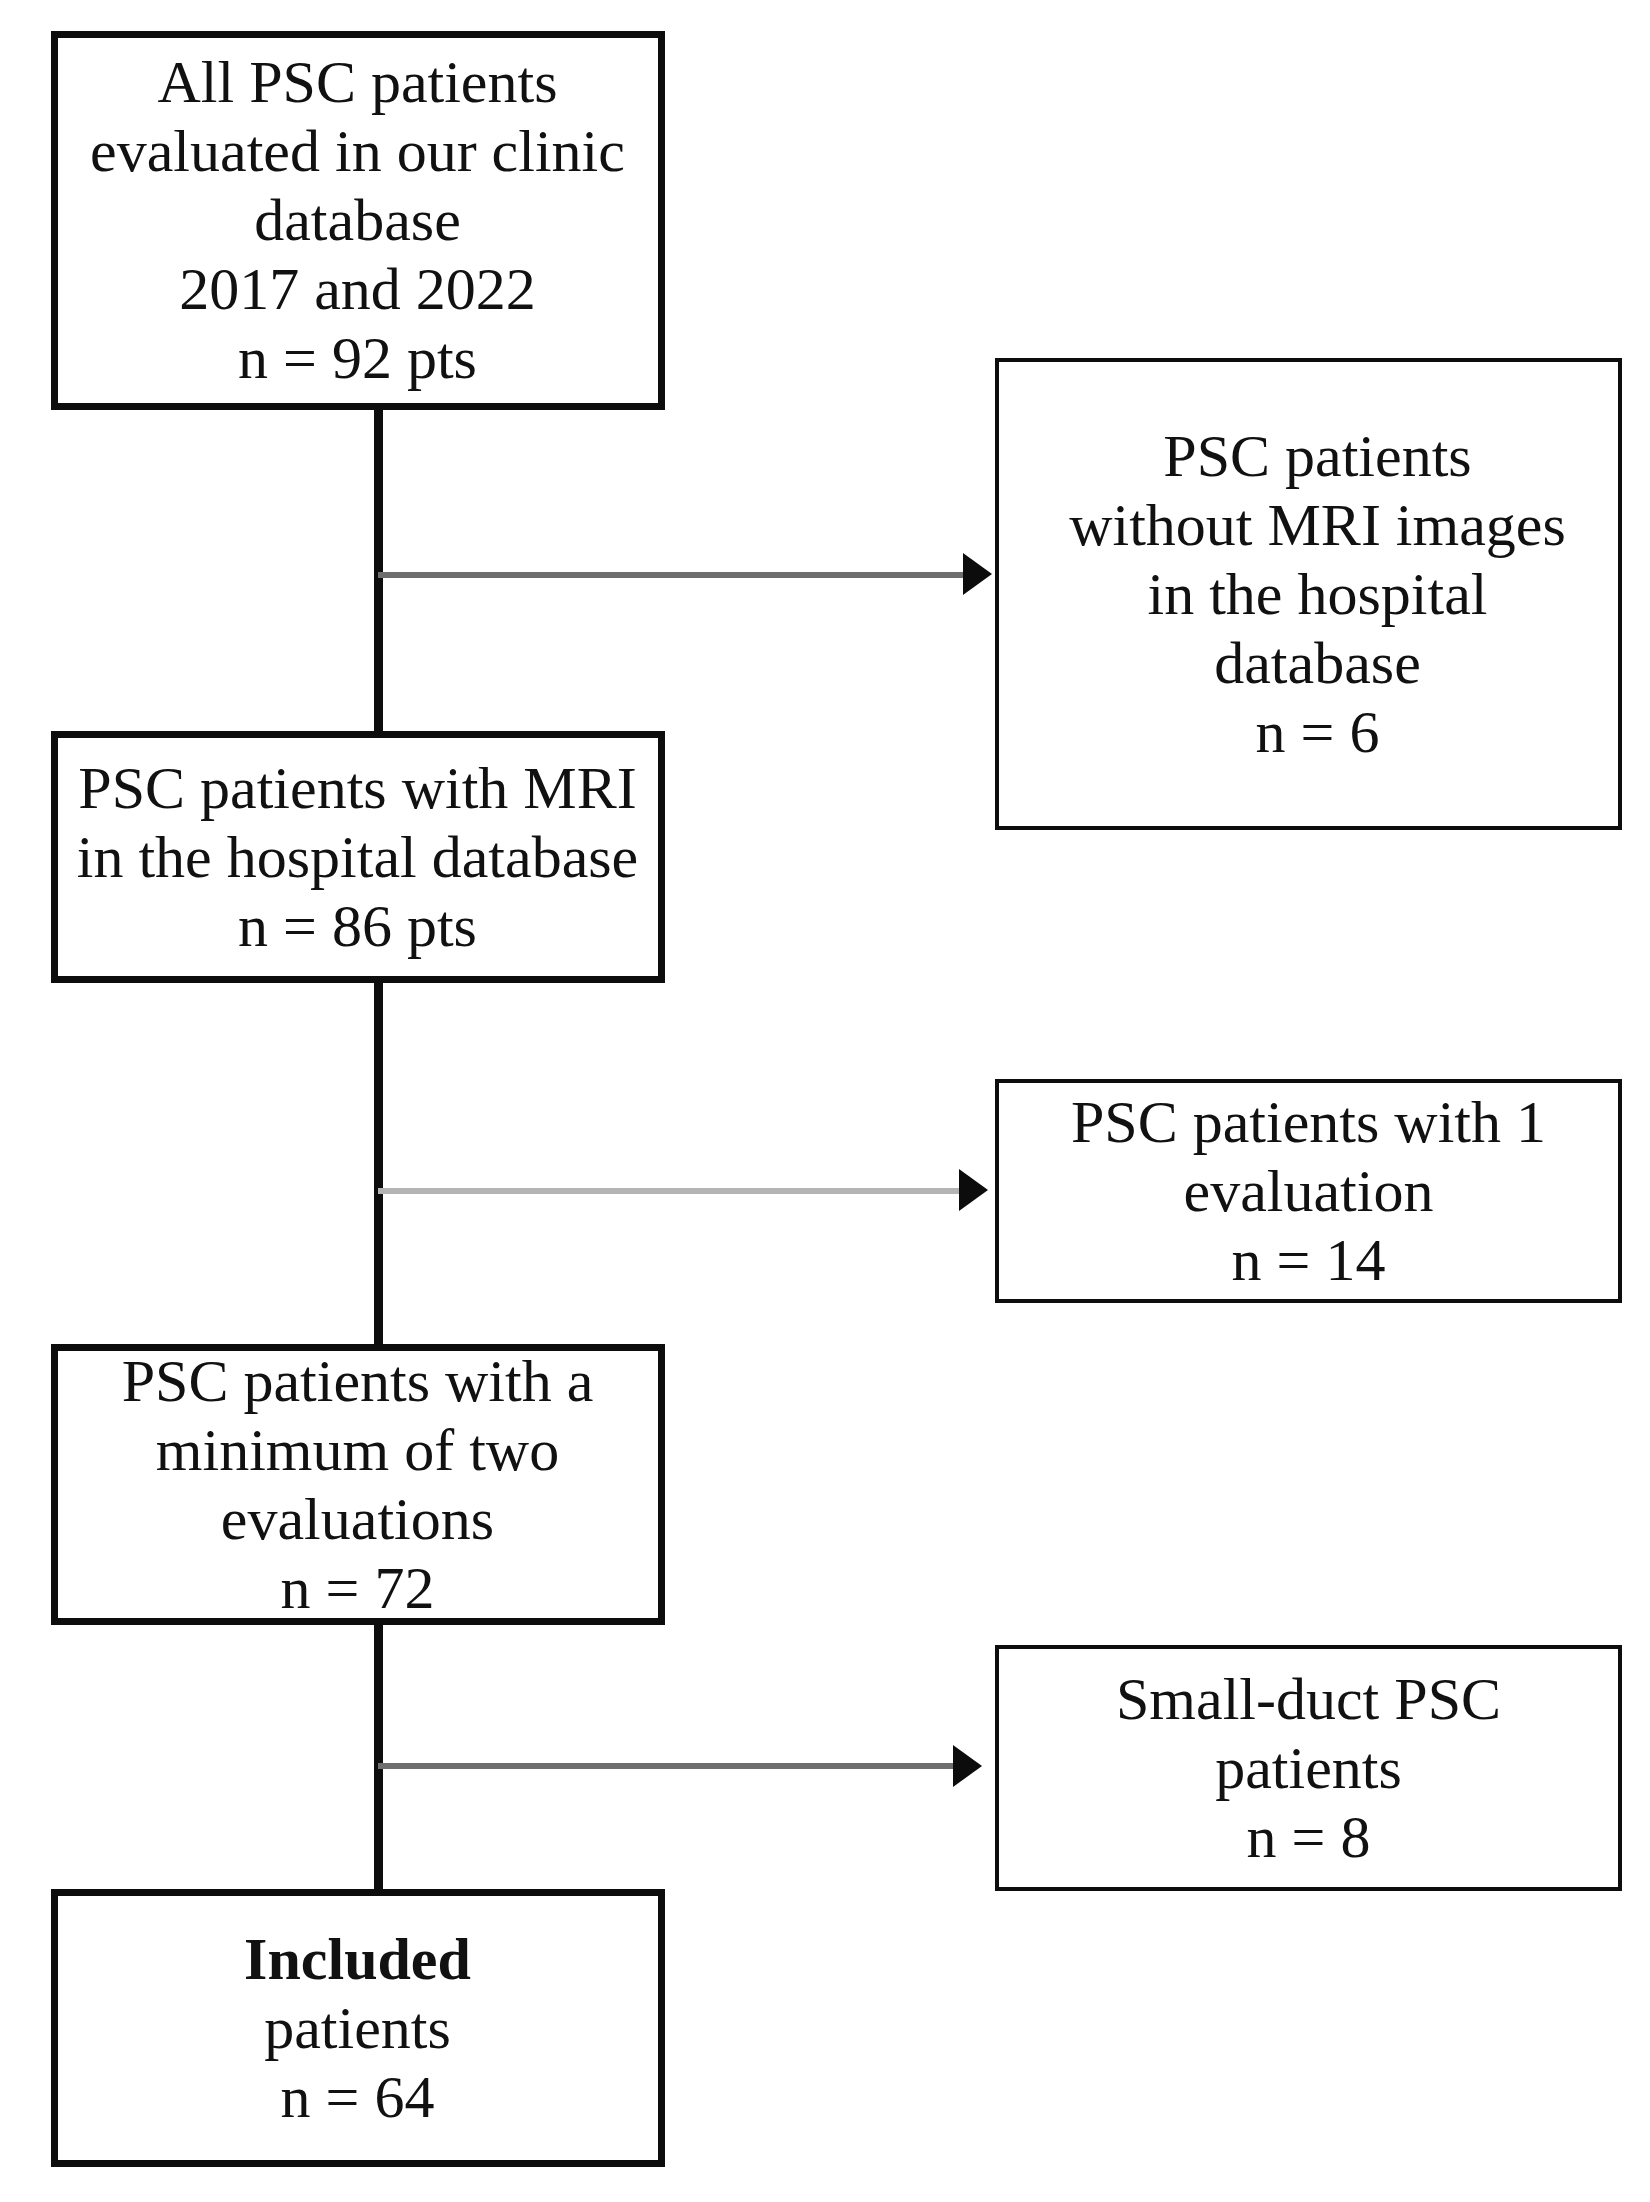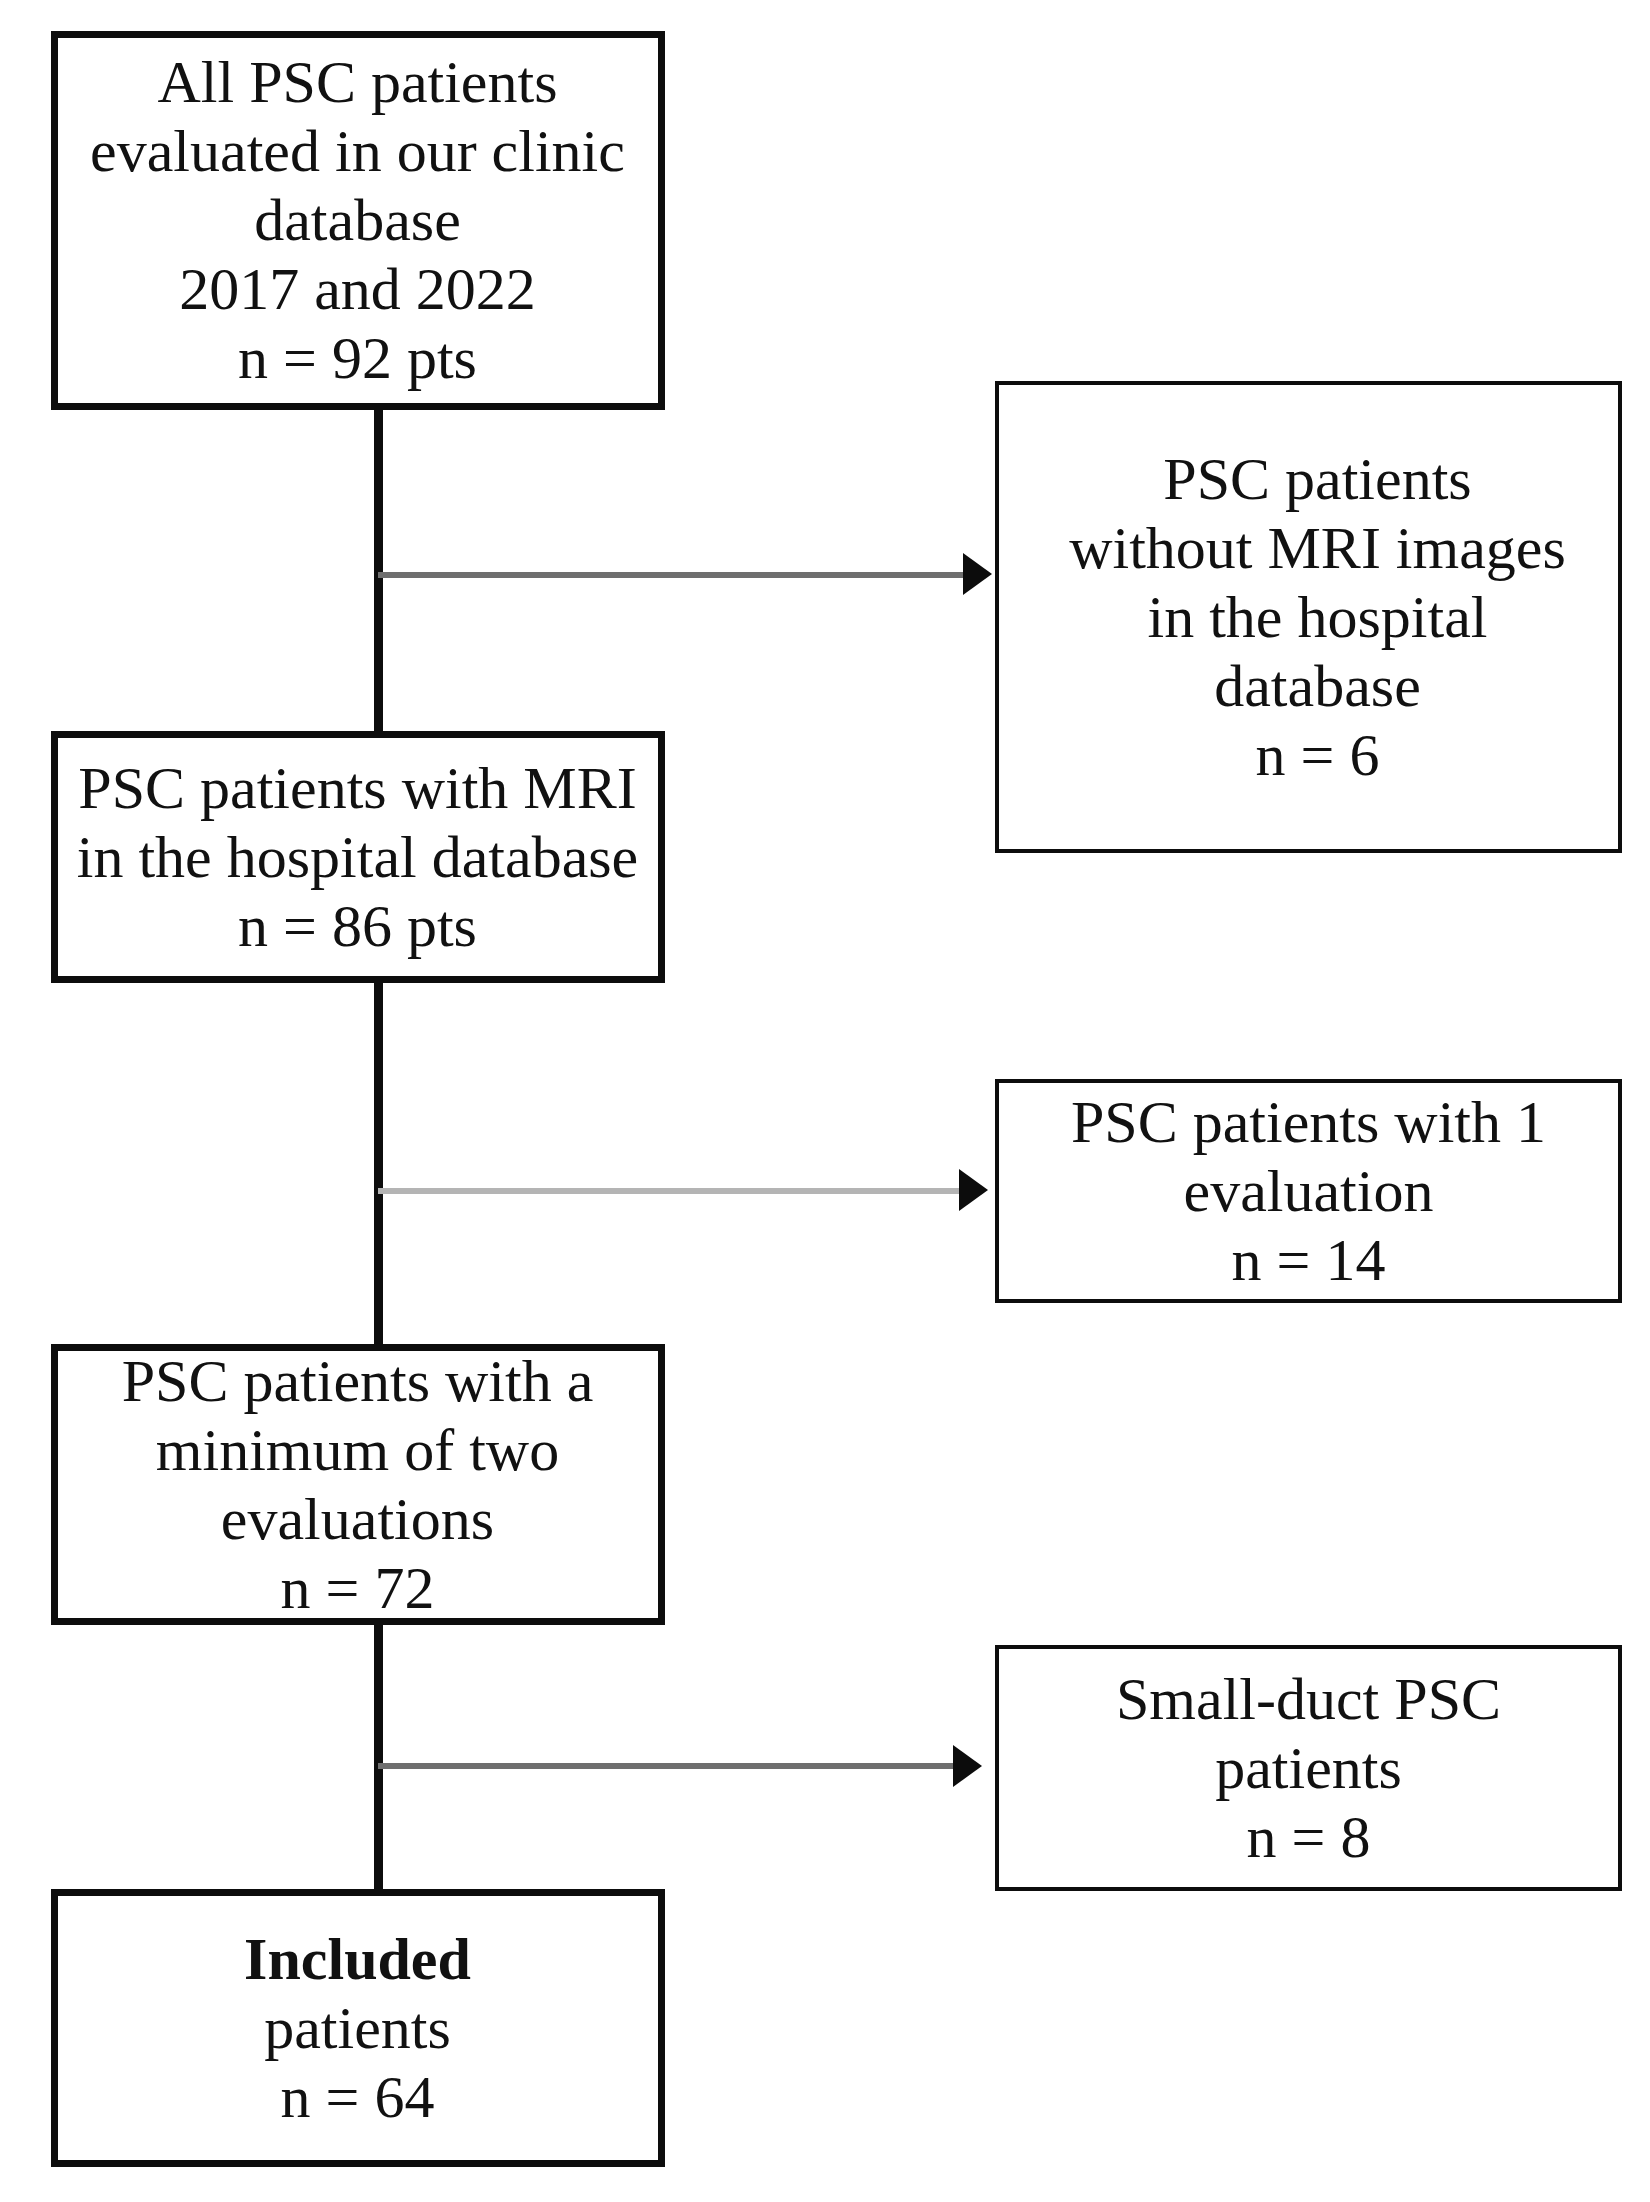--- a/index.html
+++ b/index.html
@@ -24,21 +24,21 @@
     line-height: 69px;
   }
   .box.left-col  { border: 7.8px solid #0d0d0d; left: 17.5px;  width: 614px; margin-left: 33px; }
   .box.right-col { border: 4.9px solid #0d0d0d; left: 995px; width: 627px; }
 
   .b1 { top: 31px;   height: 379px; }
   .b2 { top: 731px;  height: 252px; }
   .b3 { top: 1344px; height: 281px; }
   .b4 { top: 1889px; height: 278px; }
 
-  .r1 { top: 381px;  height: 472px; padding-left: 18px; }
+  .r1 { top: 358px;  height: 472px; padding-left: 18px; }
   .r2 { top: 1079px; height: 224px; }
   .r3 { top: 1645px; height: 246px; }
 
   .b4 .ln:first-child { font-weight: bold; }
 
   .vline {
     position: absolute;
     left: 374px; top: 408px;
     width: 8.7px; height: 1485px;
     background: #0d0d0d;

